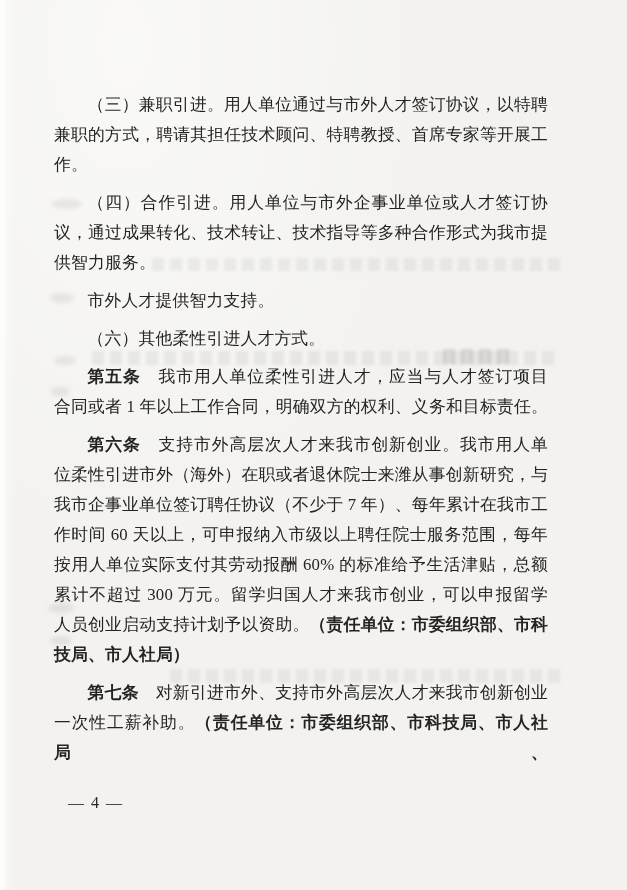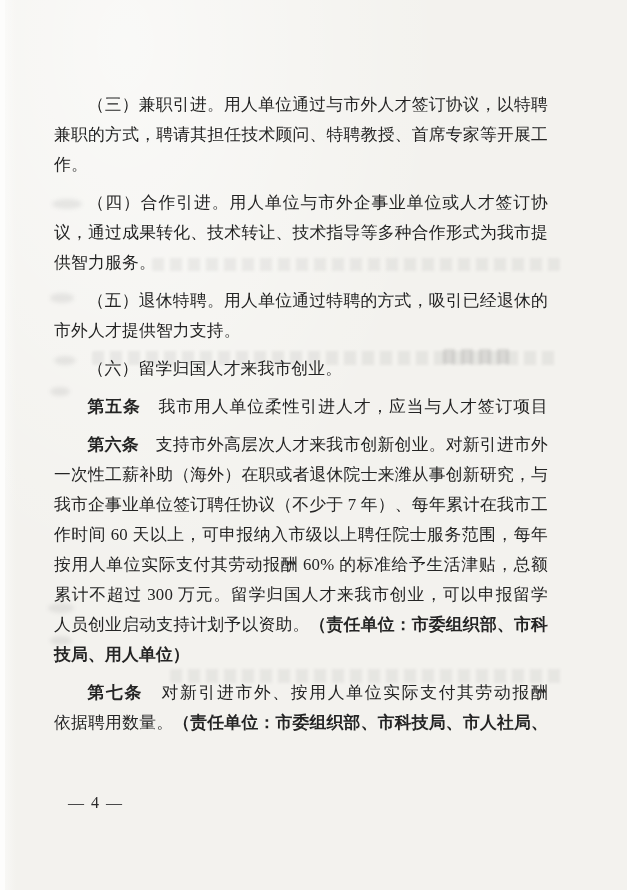--- a/index.html
+++ b/index.html
@@ -98,39 +98,39 @@
         <div class="line"><span class="seg normal">（三）兼职引进。用人单位通过与市外人才签订协议，以特聘</span></div>
         <div class="line"><span class="seg normal">兼职的方式，聘请其担任技术顾问、特聘教授、首席专家等开展工</span></div>
         <div class="line short"><span class="seg normal">作。</span></div>
       </div>
       <div class="para">
         <div class="line"><span class="seg normal">（四）合作引进。用人单位与市外企事业单位或人才签订协</span></div>
         <div class="line"><span class="seg normal">议，通过成果转化、技术转让、技术指导等多种合作形式为我市提</span></div>
         <div class="line short"><span class="seg normal">供智力服务。</span></div>
       </div>
       <div class="para">
-        <div class="line"><span class="seg normal">（五）退休特聘。用人单位通过特聘的方式，吸引已经退休的</span></div>
         <div class="line short"><span class="seg normal">市外人才提供智力支持。</span></div>
       </div>
       <div class="para">
-        <div class="line short"><span class="seg normal">（六）留学归国人才来我市创业。</span></div>
+        <div class="line short"><span class="seg normal">（六）其他柔性引进人才方式。</span></div>
       </div>
       <div class="para">
         <div class="line"><span class="seg bold">第五条</span><span class="seg normal">　我市用人单位柔性引进人才，应当与人才签订项目</span></div>
+        <div class="line"><span class="seg normal">合同或者 1 年以上工作合同，明确双方的权利、义务和目标责任。</span></div>
       </div>
       <div class="para">
-        <div class="line"><span class="seg bold">第六条</span><span class="seg normal">　支持市外高层次人才来我市创新创业。对新引进市外</span></div>
-        <div class="line"><span class="seg normal">一次性工薪补助（海外）在职或者退休院士来潍从事创新研究，与</span></div>
+        <div class="line"><span class="seg bold">第六条</span><span class="seg normal">　支持市外高层次人才来我市创新创业。我市用人单</span></div>
+        <div class="line"><span class="seg normal">位柔性引进市外（海外）在职或者退休院士来潍从事创新研究，与</span></div>
         <div class="line"><span class="seg normal">我市企事业单位签订聘任协议（不少于 7 年）、每年累计在我市工</span></div>
         <div class="line"><span class="seg normal">作时间 60 天以上，可申报纳入市级以上聘任院士服务范围，每年</span></div>
         <div class="line"><span class="seg normal">按用人单位实际支付其劳动报酬 60% 的标准给予生活津贴，总额</span></div>
         <div class="line"><span class="seg normal">累计不超过 300 万元。留学归国人才来我市创业，可以申报留学</span></div>
         <div class="line"><span class="seg normal">人员创业启动支持计划予以资助。</span><span class="seg kai">（责任单位：市委组织部、市科</span></div>
-        <div class="line short"><span class="seg kai">技局、用人单位）</span></div>
+        <div class="line short"><span class="seg kai">技局、市人社局）</span></div>
       </div>
       <div class="para">
-        <div class="line"><span class="seg bold">第七条</span><span class="seg normal">　对新引进市外、按用人单位实际支付其劳动报酬</span></div>
-        <div class="line"><span class="seg normal">依据聘用数量。</span><span class="seg kai">（责任单位：市委组织部、市科技局、市人社局、</span></div>
+        <div class="line"><span class="seg bold">第七条</span><span class="seg normal">　对新引进市外、支持市外高层次人才来我市创新创业</span></div>
+        <div class="line"><span class="seg normal">一次性工薪补助。</span><span class="seg kai">（责任单位：市委组织部、市科技局、市人社局、</span></div>
       </div>
     </div>
 
   <div class="footer">— 4 —</div>
 </div>
 
 </body></html>

